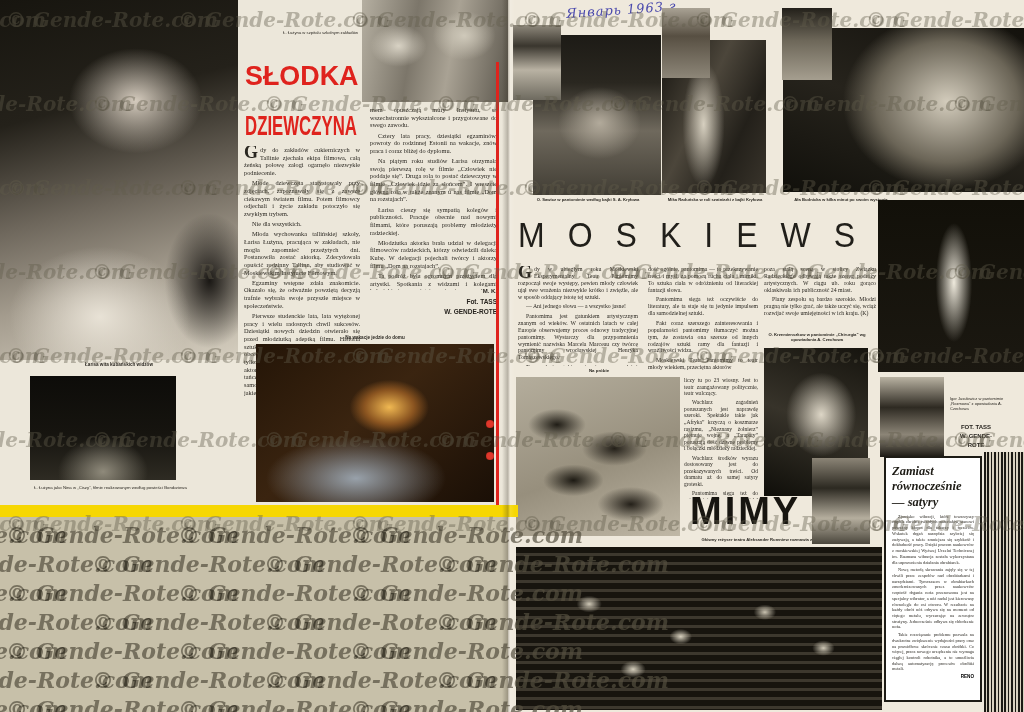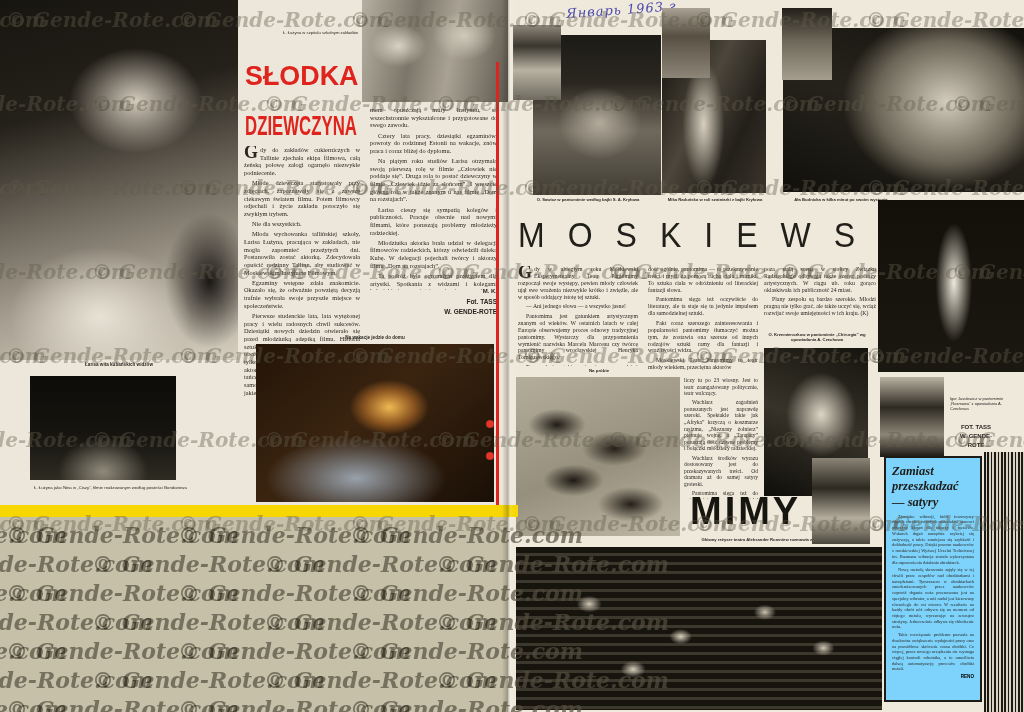--- a/index.html
+++ b/index.html
@@ -74,21 +74,21 @@
      radial-gradient(18px 12px at 32% 75%, #d5cebc, rgba(0,0,0,0) 70%),
      repeating-linear-gradient(180deg,#17140e 0 6px,#3d382e 6px 9px),
      #17140e;}
   .hatch{background:repeating-linear-gradient(90deg,#1b1914 0 1.6px,#d9d2c0 1.6px 3.4px);}
   .gutter{background:linear-gradient(90deg,rgba(0,0,0,0) 0%,rgba(58,52,40,.30) 45%,
           rgba(255,255,255,.12) 62%,rgba(0,0,0,0) 100%);}
   .redrule{background:#df231d;}
   .reddot{width:8px;height:8px;border-radius:50%;background:#e0392c;box-shadow:0 0 1px #7c150e inset;}
   .credit{position:absolute;font-family:"Liberation Sans",sans-serif;font-weight:bold;
           color:#27241f;}
-  .box{position:absolute;border:2px solid #1d1b15;background:#7dd3fc;box-sizing:border-box;
+  .box{position:absolute;border:2px solid #1d1b15;background:#ffffff;box-sizing:border-box;
        padding:6px 6px 4px;}
   .box-title{font-family:"Liberation Serif",serif;font-style:italic;font-weight:bold;
        font-size:12.5px;line-height:1.22;color:#1d1b15;}
   .box-body{margin-top:4px;text-align:justify;font-size:4.4px;line-height:1.3;color:#2a2721;}
   .box-body p{margin:0 0 2px;text-indent:6px;}
   .hand{position:absolute;font-family:"DejaVu Serif",serif;font-style:italic;
        color:#4a49ad;font-size:13px;transform:rotate(-4deg);letter-spacing:1px;}
 </style>
 </head>
 <body>
@@ -195,21 +195,21 @@
   <div class="credit" style="left:946px;top:442px;width:60px;text-align:center;font-size:6px;">ROTE</div>
 
   <div class="abs" style="left:690px;top:492px;font-family:'Liberation Sans',sans-serif;font-weight:900;font-size:38px;letter-spacing:3px;color:#171510;line-height:1;">MIMY</div>
   <div class="photo ph-young" style="left:812px;top:458px;width:58px;height:86px;z-index:4;"></div>
   <div class="cap" style="left:688px;top:537px;width:158px;text-align:center;font-size:4.2px;white-space:nowrap;">Główny reżyser teatru Aleksander Rumniew rozmawia z zespołem</div>
 
   <div class="photo ph-aud" style="left:516px;top:547px;width:366px;height:163px;"></div>
 
   <div class="box" style="left:884px;top:456px;width:98px;height:246px;">
     <div class="box-title">Zamiast</div>
-    <div class="box-title">przeszkadzać</div>
+    <div class="box-title">równocześnie</div>
     <div class="box-title">— satyry</div>
     <div class="box-body">
         <p>Zjawisko wibracji, które towarzyszy zwykle obróbce twardych materiałów, stanowi poważny kłopot dla tokarzy i frezerów. Wskutek drgań narzędzia szybciej się zużywają, a także zmniejsza się szybkość i dokładność pracy. Dzięki pracom naukowców z moskiewskiej Wyższej Uczelni Technicznej im. Baumana wibracja została wykorzystana dla usprawnienia działania obrabiarek.</p>
         <p>Nową metodą skrawania zajęły się w tej chwili prace zespołów nad obrabiarkami i narzędziami. Tymczasem w obrabiarkach zmodernizowanych przez naukowców częstość drgania noża przenoszona jest na specjalny wibrator, a nóż nadal jest kierowany równolegle do osi otworu. W rezultacie na każdy obrót nóż odrywa się na moment od ciętego metalu, wyrzucając na zewnątrz strużyny. Jednocześnie odbywa się chłodzenie noża.</p>
         <p>Takie rozwiązanie problemu pozwala na dwukrotne zwiększenie wydajności pracy oraz na prawidłowe skrócenie czasu obróbki. Co więcej, praca nowego urządzenia nie wymaga ciągłej kontroli robotnika, a to umożliwia dalszą automatyzację procesów obróbki metali.</p>
       </div>
     <div style="text-align:right;font-size:4.6px;font-weight:bold;font-family:'Liberation Sans',sans-serif;">RENO</div>
   </div>
 
   <div class="abs hatch" style="left:984px;top:452px;width:40px;height:260px;"></div>

